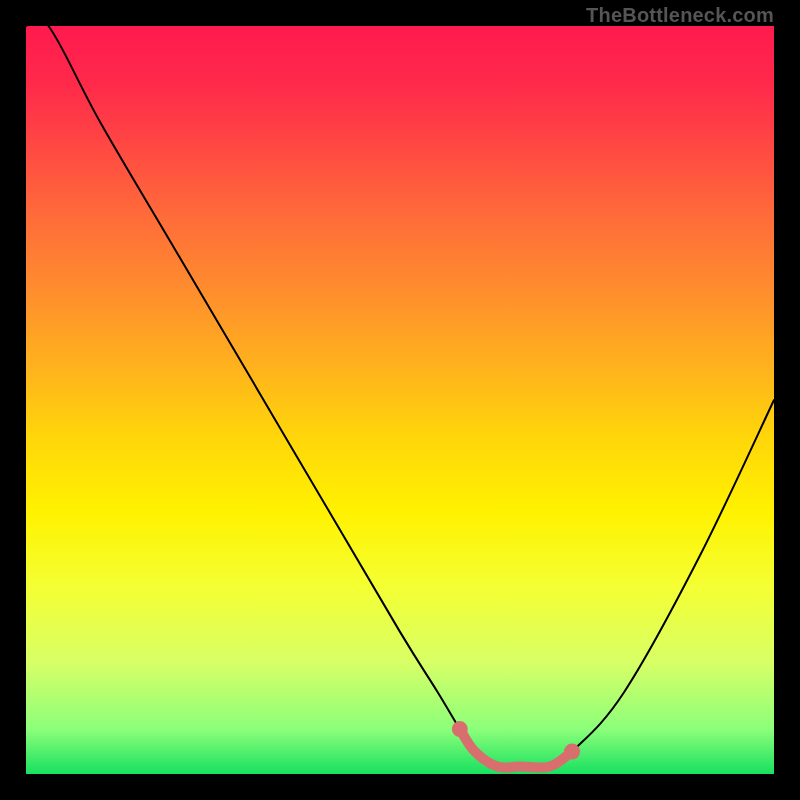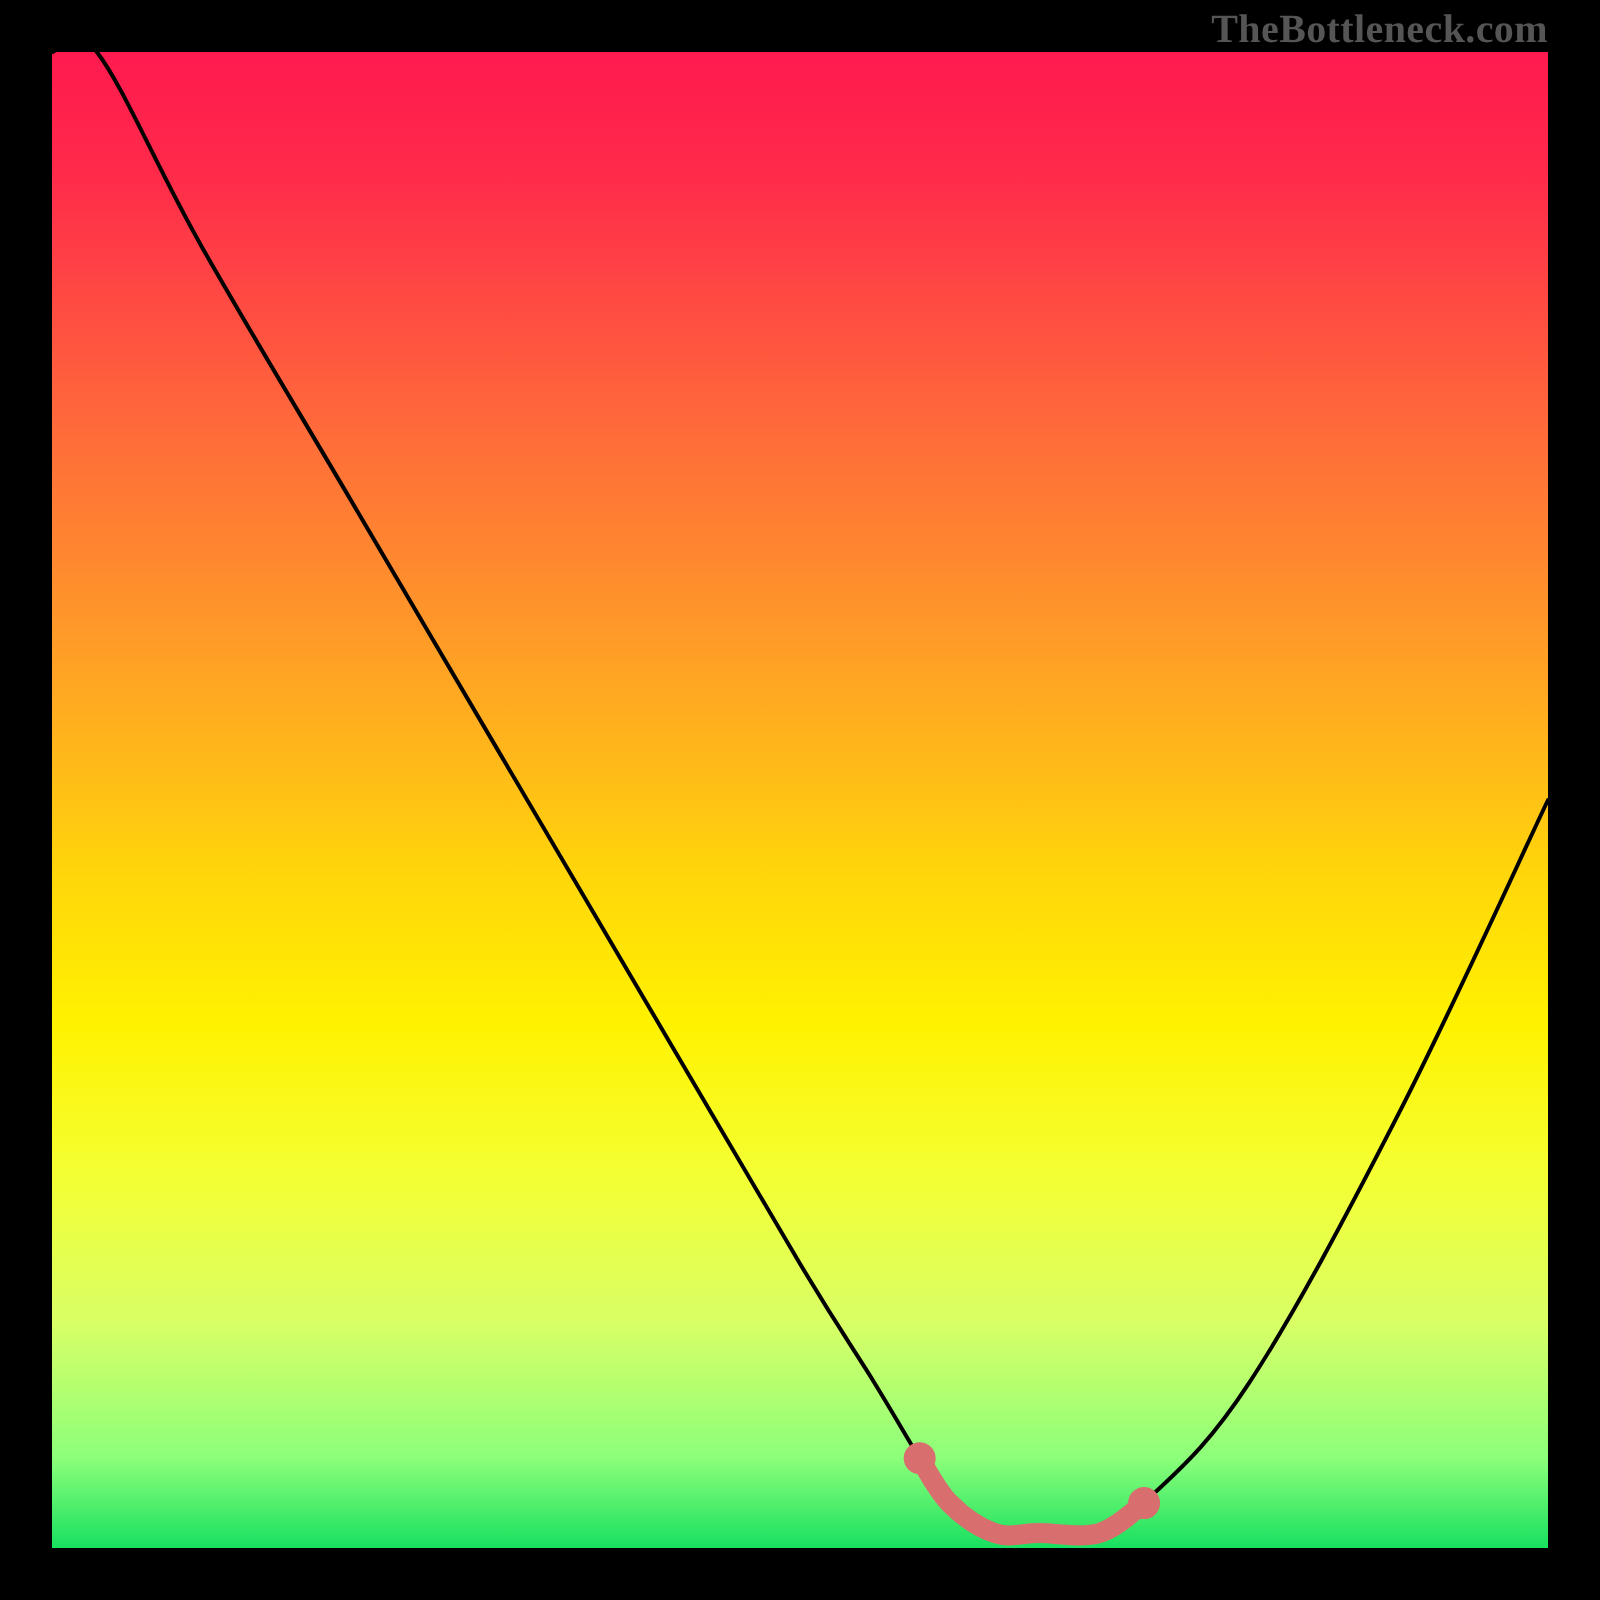--- a/index.html
+++ b/index.html
@@ -33,21 +33,20 @@
     );
   }
   .attribution {
     position: absolute;
     top: 4px;
     right: 26px;
     color: #555;
     font-size: 20px;
     font-weight: bold;
     letter-spacing: 0.2px;
-    font-family: Liberation Serif, serif;
   }
   svg.curve {
     position: absolute;
     left: 0; top: 0;
     width: 748px;
     height: 748px;
     overflow: visible;
   }
 </style>
 </head>

